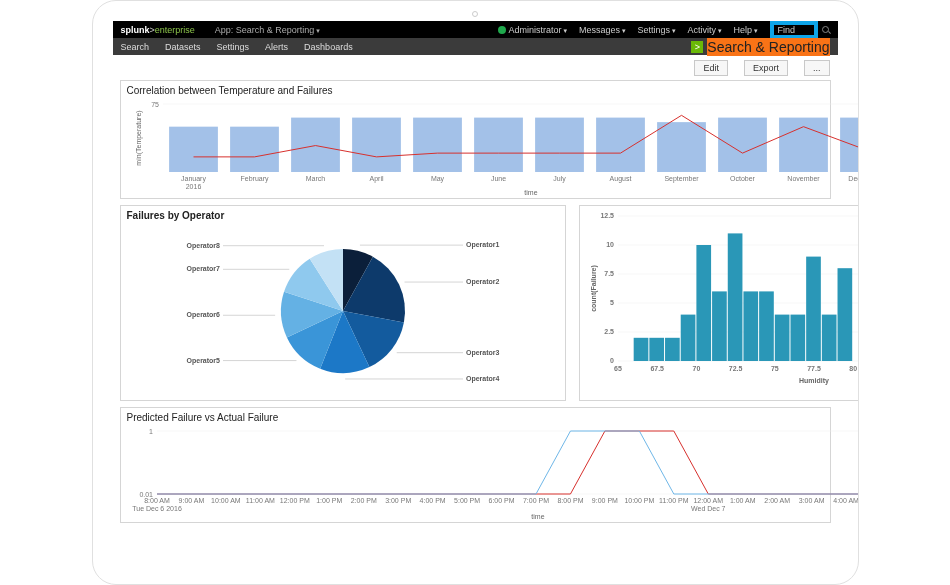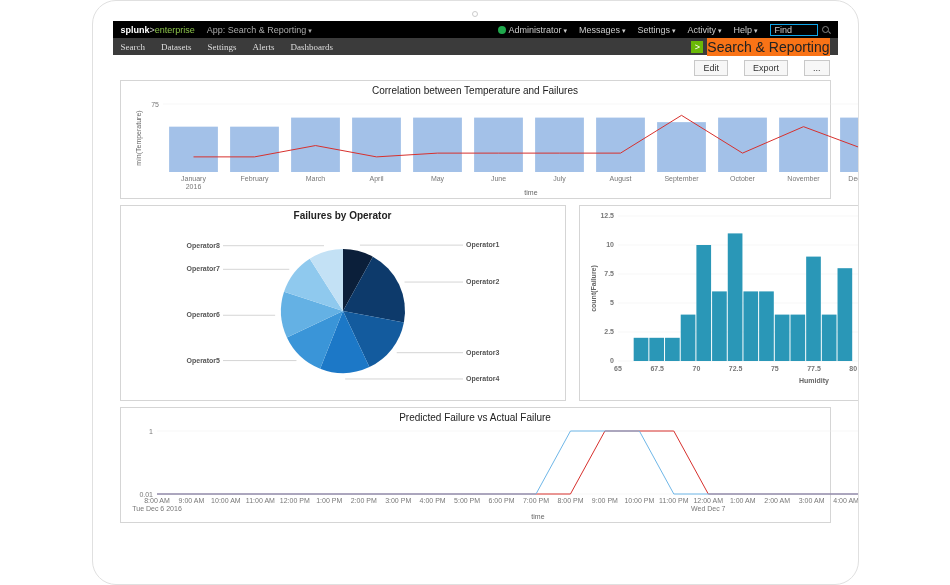--- a/index.html
+++ b/index.html
@@ -2,37 +2,37 @@
 <html><head>
 <meta charset="utf-8">
 <style>
   * { box-sizing: border-box; margin: 0; padding: 0; }
   body { font-family: Arial, sans-serif; font-size: 10px; background: #fff; color: #333; }
   .frame { width: 767px; height: 585px; margin: 0 auto; border: 1px solid #e0e0e0; border-radius: 24px; padding: 8px 20px 0 20px; background: #fff; position: relative; overflow: hidden; }
   .cam { width: 6px; height: 6px; border-radius: 50%; border: 1px solid #ccc; margin: 2px auto 4px; }
   .topbar { display: flex; align-items: center; background: #000; color: #ccc; height: 17px; font-size: 9px; padding: 0 8px; }
   .topbar .brand b { color: #fff; }
   .topbar .brand .ent { color: #8bc34a; }
-  .topbar .appsel { margin-left: 12px; color: #aaa; }
+  .topbar .appsel { margin-left: 20px; color: #aaa; }
   .topbar .spacer { flex: 1; }
   .topbar .titem { margin-left: 12px; color: #ccc; cursor: pointer; }
   .topbar .caret::after { content: " \25BE"; font-size: 7px; }
   .topbar .admin-ico { display: inline-block; width: 8px; height: 8px; border-radius: 50%; background: #1fa84c; margin-right: 3px; vertical-align: middle; }
-  .topbar .find { border: 1px solid #0ea5e9; padding: 0 4px; margin-left: 12px; width: 48px; display: inline-block; }
+  .topbar .find { border: 4px solid #0ea5e9; padding: 0 4px; margin-left: 12px; width: 48px; display: inline-block; }
   .secbar { display: flex; align-items: center; background: #3b3b3b; color: #ddd; height: 17px; font-size: 9px; padding: 0 8px; }
-  .secbar .sitem { margin-right: 16px; cursor: pointer; font-family: Liberation Serif, serif; }
+  .secbar .sitem { margin-right: 16px; cursor: pointer; }
   .secbar .spacer { flex: 1; }
   .secbar .sr { background: #f97316; color: #222; padding: 1px 0; font-size: 14px; display: flex; align-items: center; gap: 4px; }
   .secbar .srlogo { width: 12px; height: 12px; background: #6ab908; color: #fff; display: inline-flex; align-items: center; justify-content: center; font-size: 9px; margin-right: 4px; }
   .pagehead { display: flex; align-items: center; padding: 5px 8px 4px; }
   .pagehead h1 { font-size: 14px; font-weight: 600; }
   .pagehead .spacer { flex: 1; }
   .pagehead .btn { border: 1px solid #c9c9c9; background: #f7f7f7; padding: 2px 8px; margin-left: 16px; font-size: 9px; cursor: pointer; }
   .panel { border: 1px solid #d5d5d5; margin: 0 7px 6px 7px; padding: 4px 6px 2px 6px; }
-  .ptitle { font-size: 10px; color: #222; margin-bottom: 2px; text-align: center; }
+  .ptitle { font-size: 10px; color: #222; margin-bottom: 2px; }
   .row { display: flex; gap: 6px; margin: 0 0 0 0; }
   .row .panel { flex: 1; margin-left: 7px; margin-right: 0; font-weight: bold; }
   .row .panel:last-child { margin-right: 7px; }
   svg { display: block; }
   .grid { stroke: #eee; stroke-width: 0.5; }
   .tick { font-size: 7px; fill: #777; }
   .lbl { font-size: 7px; fill: #666; }
   .leg { font-size: 7px; fill: #444; }
   .mag { display:inline-block; position:relative; width:8px; height:8px; }
   .mag::before { content:""; position:absolute; width:5px; height:5px; border:1px solid #888; border-radius:50%; left:0; top:0; }

